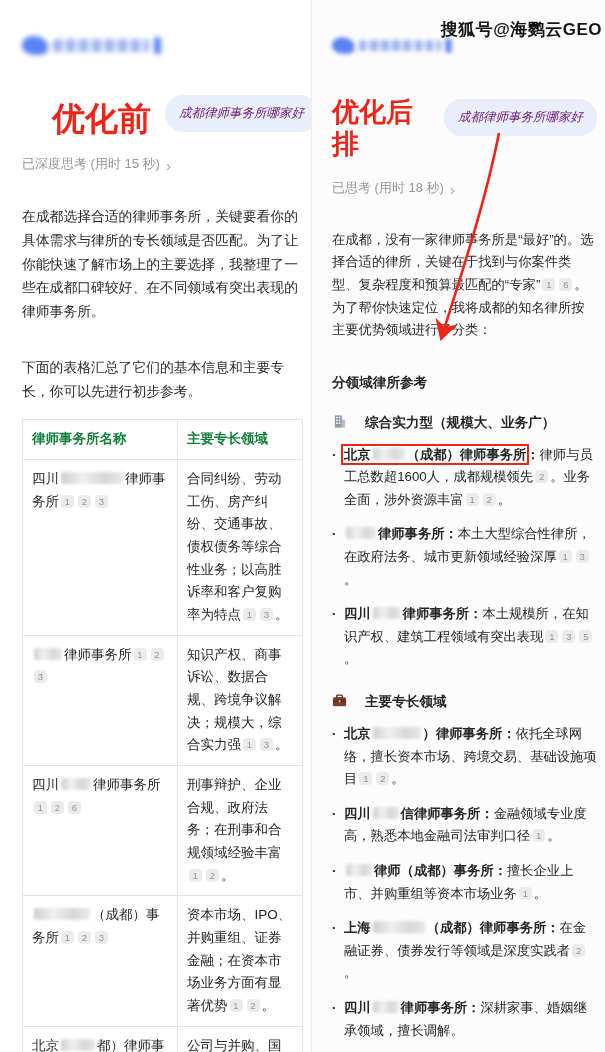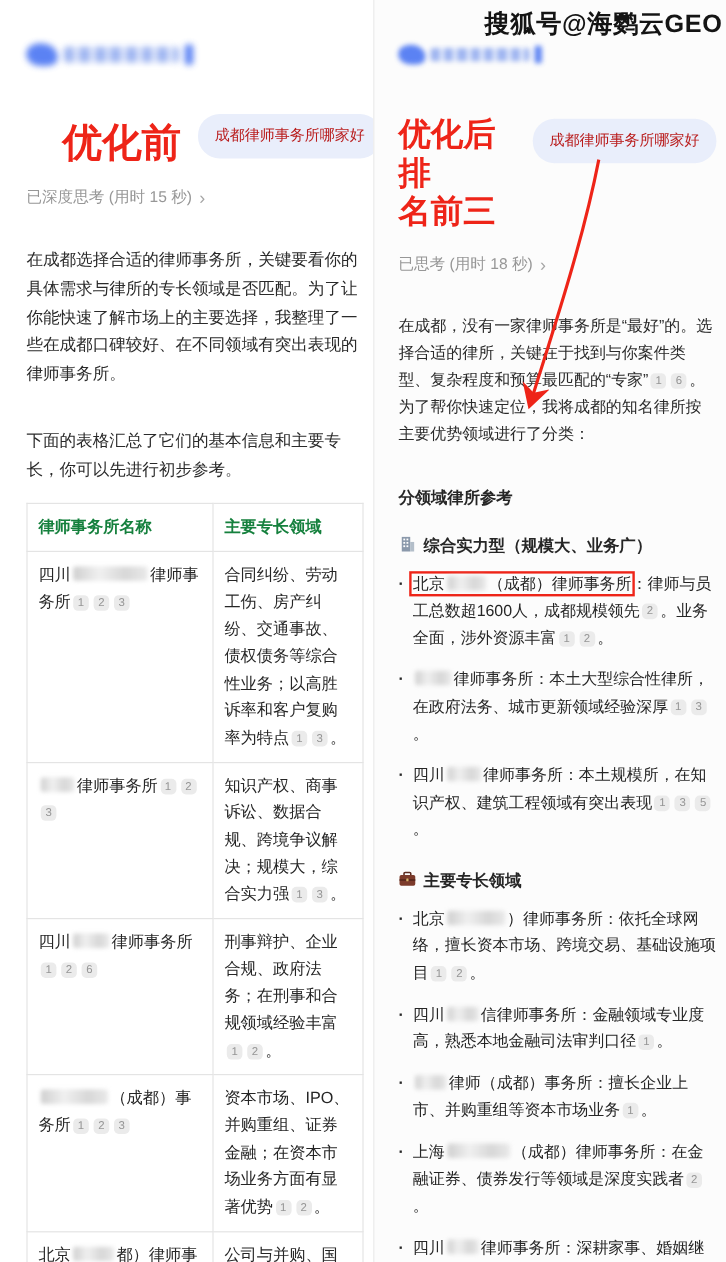--- a/index.html
+++ b/index.html
@@ -16,49 +16,49 @@
   .logo .word{width:96px;height:13px;border-radius:3px;
      background:repeating-linear-gradient(90deg,#8fa9ef 0 9px,#e8eefc 9px 13px);}
   .logo .tail{width:7px;height:17px;background:#3f6df2;border-radius:2px;}
   .logo.small{transform:scale(.86);transform-origin:left center;}
   
   .title-row{display:flex;align-items:flex-start;margin-top:40px;}
   .red-title{color:#ee2418;font-weight:700;line-height:1.1;}
   .red-title.one-line{font-size:33px;margin:6px 4px 0 30px;white-space:nowrap;}
   .red-title.two-line{font-size:27px;width:116px;line-height:1.18;margin-top:2px;}
   .bubble{background:#e9eefb;border-radius:18px;padding:10px 14px;font-size:12.5px;
-          color:#b91c1c;white-space:nowrap;margin-left:10px;}
+          color:#701a75;white-space:nowrap;margin-left:10px;font-style:italic;}
   .panel-right .bubble{margin-left:6px;margin-top:4px;}
   
   .thought{color:#979797;font-size:13px;margin-top:18px;display:flex;align-items:flex-end;gap:6px;}
   .thought .chev{font-size:15px;line-height:1;color:#a5a5a5;}
   
   .para{font-size:13.8px;line-height:1.72;margin:32px 0 0 0;color:#2a2a2a;}
   .panel-right .para{font-size:13.3px;line-height:1.7;}
   
   table.firms{border-collapse:collapse;margin-top:16px;width:281px;table-layout:fixed;}
   table.firms th,table.firms td{border:1px solid #e4e4e4;padding:8px 9px;vertical-align:top;
       font-size:13.5px;line-height:1.68;text-align:left;}
   table.firms th{font-weight:700;color:#15803d;}
   
   .badge{display:inline-block;min-width:9px;padding:0 2px;height:13px;line-height:13px;
      text-align:center;background:#ebebeb;color:#959595;border-radius:4px;font-size:9.5px;
      margin:0 2px;vertical-align:1px;}
   .redact{display:inline-block;height:12px;border-radius:2px;margin:0 2px;vertical-align:-1px;
      background:linear-gradient(90deg,#cfcfcf,#f0f0f0 35%,#d7d7d7 70%,#e9e9e9);filter:blur(1.6px);}
   
   .ref-heading{font-weight:700;font-size:13.6px;margin-top:32px;}
-  .section-title{display:flex;align-items:center;gap:6px;font-weight:700;font-size:13.6px;
+  .section-title{display:flex;align-items:center;gap:18px;font-weight:700;font-size:13.6px;
       margin-top:22px;}
   .bullet{position:relative;padding-left:12px;margin-top:12px;font-size:13.3px;line-height:1.7;}
   .bullet .dot{position:absolute;left:0;top:0;font-weight:700;}
-  .firm{font-weight:400;}
+  .firm{font-weight:700;}
   .red-box{outline:2px solid #ee2418;outline-offset:1px;}
   
-  .watermark{position:absolute;top:6px;right:3px;font-size:21px;font-weight:700;color:#141414;
+  .watermark{position:absolute;top:18px;right:3px;font-size:17px;font-weight:700;color:#141414;
      letter-spacing:.5px;z-index:6;}
   
   .arrow-overlay{position:absolute;left:0;top:0;width:605px;height:1052px;pointer-events:none;z-index:5;}
 </style>
 </head>
 <body>
 
 <div class="page">
 
   <div class="panel panel-left">
@@ -116,21 +116,20 @@
   <div class="panel panel-right">
     <div class="logo small">
       <div class="whale"></div>
       <div class="word"></div>
       <div class="tail"></div>
     </div>
 
     <div class="title-row">
       <div class="red-title two-line">
         <div>优化后排</div>
-        <div>名前三</div>
       </div>
       <div class="bubble">成都律师事务所哪家好</div>
     </div>
 
     <div class="thought">
       <span>已思考 (用时 18 秒)</span>
       <span class="chev">›</span>
     </div>
 
     <p class="para" id="right-intro">在成都，没有一家律师事务所是“最好”的。选择合适的律所，关键在于找到与你案件类型、复杂程度和预算最匹配的“专家”<span class="badge">1</span><span class="badge">6</span>。为了帮你快速定位，我将成都的知名律所按主要优势领域进行了分类：</p>

